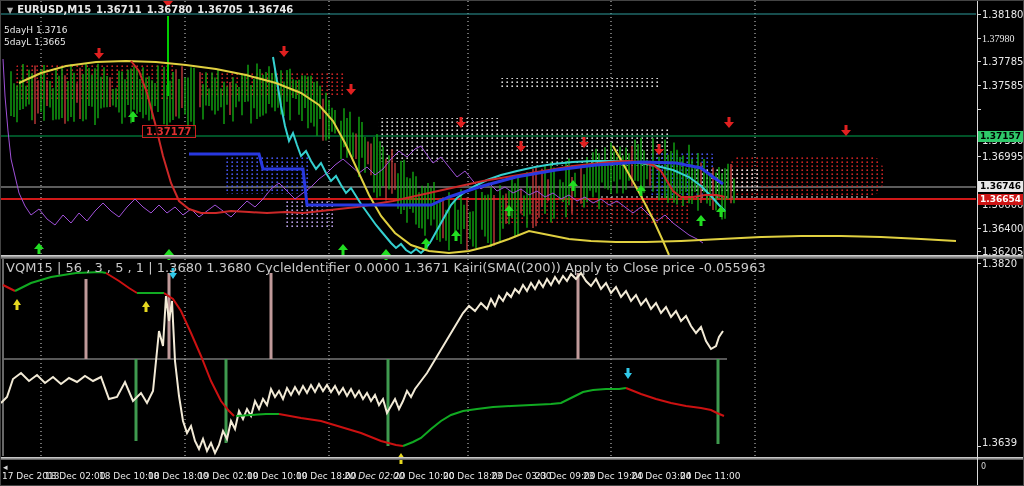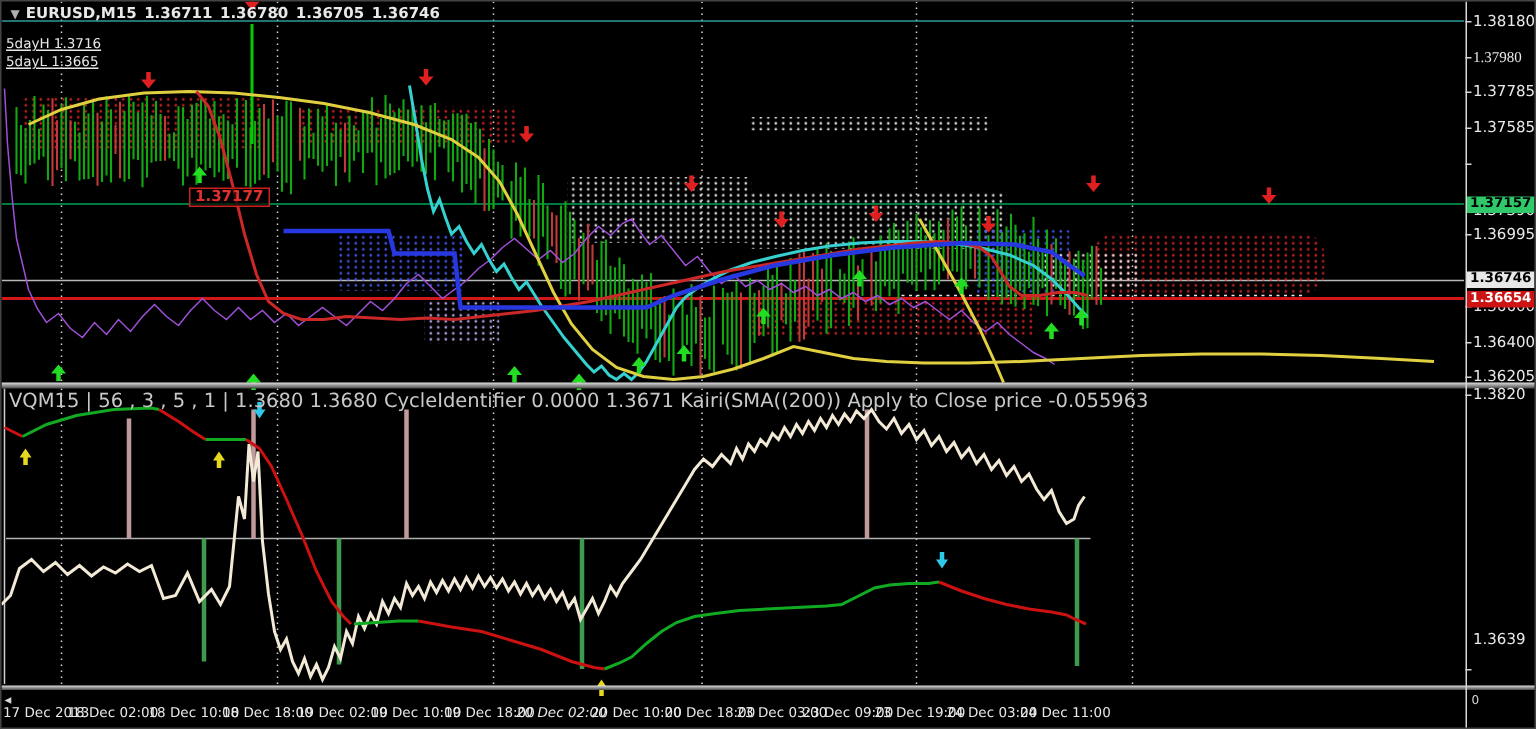--- a/index.html
+++ b/index.html
@@ -3,22 +3,22 @@
 <meta charset="utf-8">
 <style>
   html,body{margin:0;padding:0;background:#000;}
   .stage{position:relative;width:1024px;height:486px;background:#000;overflow:hidden;
          font-family:"DejaVu Sans", sans-serif;border:1px solid #444;box-sizing:border-box;}
   .stage svg{position:absolute;left:0;top:0;}
   .abs{position:absolute;white-space:nowrap;}
   .title{left:6px;top:3px;color:#e8e8e8;font-size:10px;font-weight:bold;letter-spacing:0;}
   .title .tri{color:#b0b0b0;font-size:8px;margin-right:4px;}
   .title span{margin-right:5px;}
-  .daylbl{color:#e8e8e8;font-size:9px;text-decoration:underline;}
-  .pricetag{left:125px;top:124px;border:1px solid #cc2020;color:#e03030;font-size:10px;
+  .daylbl{color:#e8e8e8;font-size:9px;}
+  .pricetag{left:141px;top:124px;border:1px solid #cc2020;color:#e03030;font-size:10px;
             font-weight:bold;padding:0 3px;background:rgba(0,0,0,.7);}
   .infopanel{left:760px;top:198px;width:208px;text-align:right;}
   .bigprice{font-size:22px;font-weight:bold;color:#37e437;line-height:22px;}
   .inforow{display:flex;justify-content:flex-end;align-items:center;font-size:10px;
            font-weight:bold;line-height:10px;height:10px;}
   .inforow .val{display:inline-block;width:32px;text-align:left;margin-left:7px;}
   .subheader{left:5px;top:259px;color:#c8c8c8;font-size:13px;}
   .vscale-line{left:976px;top:0;width:1px;height:486px;background:#d8d8d8;}
   .sep{left:0;width:1024px;background:linear-gradient(#e0e0e0,#8a8a8a 55%,#4a4a4a);}
   .scale-lbl{left:981px;color:#e8e8e8;font-size:10px;}
@@ -402,21 +402,21 @@
       <div class="abs scale-lbl" style="top: 150px;">1.36995</div>
       <div class="tick" style="top: 155px;"></div>
       <div class="abs scale-lbl" style="top: 198px;">1.36600</div>
       <div class="tick" style="top: 203px;"></div>
       <div class="abs scale-lbl" style="top: 222px;">1.36400</div>
       <div class="tick" style="top: 227px;"></div>
       <div class="abs scale-lbl" style="top: 245px;">1.36205</div>
       <div class="tick" style="top: 250px;"></div>
       <div class="abs scale-lbl" style="top: 257px;">1.3820</div>
       <div class="tick" style="top: 262px;"></div>
-      <div class="abs scale-lbl" style="top: 420px;">1.3639</div>
+      <div class="abs scale-lbl" style="top: 436px;">1.3639</div>
       <div class="tick" style="top: 445px;"></div>
       <div class="abs scale-box" style="top: 130px; background: rgb(47, 201, 106); color: rgb(0, 0, 0);">1.37157</div>
       <div class="abs scale-box" style="top: 180px; background: rgb(232, 232, 232); color: rgb(0, 0, 0);">1.36746</div>
       <div class="abs scale-box" style="top: 193px; background: rgb(204, 20, 20); color: rgb(255, 255, 255);">1.36654</div>
     </div>
   <div id="time-axis">
       <div class="abs time-lbl" style="left: 1px;">17 Dec 2013</div>
       <div class="abs time-lbl" style="left: 44px;">18 Dec 02:00</div>
       <div class="abs time-lbl" style="left: 98px;">18 Dec 10:00</div>
       <div class="abs time-lbl" style="left: 147px;">18 Dec 18:00</div>

